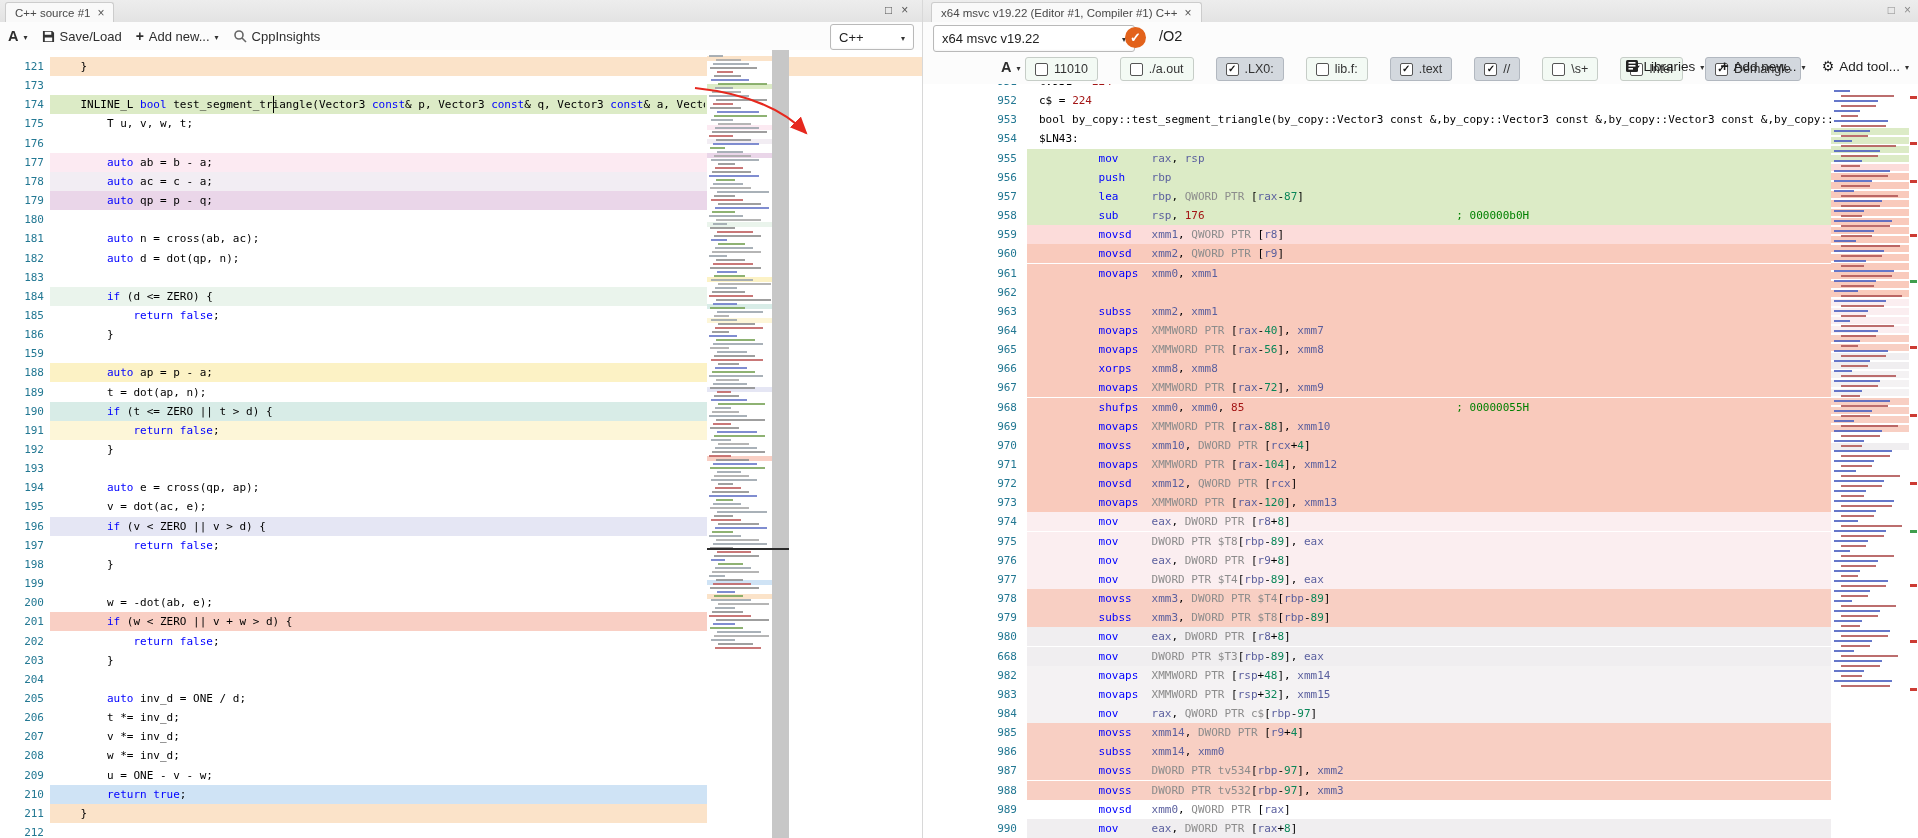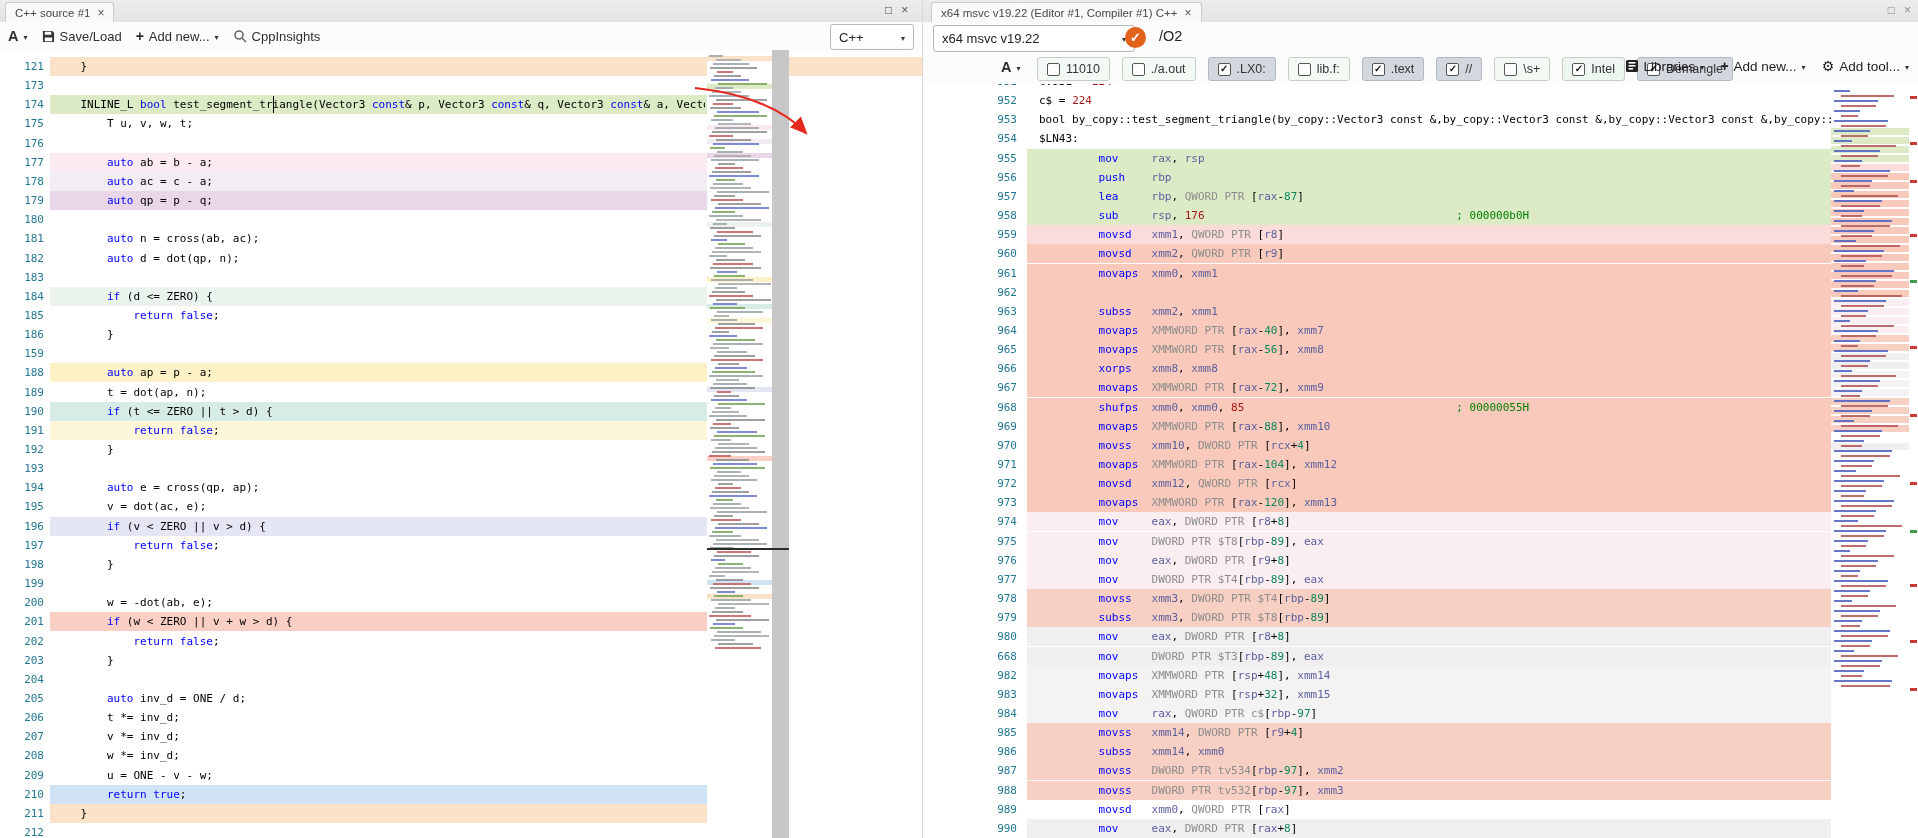--- a/index.html
+++ b/index.html
@@ -28,21 +28,21 @@
   #lang-dropdown{top:2px;right:8px;width:66px;}
   
   .compiler-row{position:absolute;left:0;right:0;top:22px;height:32px;background:#fcfcfc;}
   #compiler-select{top:3px;left:10px;width:184px;height:25px;}
   #status-badge{position:absolute;left:202px;top:5px;width:21px;height:21px;border-radius:50%;
                 display:flex;align-items:center;justify-content:center;color:#fff;font-size:13px;font-weight:bold;}
   #options-field{position:absolute;left:236px;top:6px;width:600px;height:20px;font-size:14.5px;color:#222;}
   .filter-row{position:absolute;left:0;right:0;top:54px;height:30px;background:#fcfcfc;
               border-bottom:1px solid #e6e6e6;}
   #asm-font-btn{position:absolute;left:78px;top:5px;}
-  #filter-buttons{position:absolute;left:114px;top:3px;display:flex;gap:12px;}
+  #filter-buttons{position:absolute;left:102px;top:3px;display:flex;gap:22px;}
   .fb{display:inline-flex;align-items:center;gap:6px;height:22px;padding:0 9px;border:1px solid #c6cdc7;
       border-radius:3px;font-size:12.5px;color:#333;background:#f3faf4;cursor:pointer;white-space:nowrap;}
   .fb.on{background:#d3d8de;border-color:#b2b8c0;}
   .fb.on-light{background:#eef7ef;}
   .cb{width:11px;height:11px;border:1.4px solid #555;border-radius:2px;background:#fff;font-size:10px;
       line-height:10px;text-align:center;color:#111;font-weight:bold;}
   #right-tools{position:absolute;right:10px;top:4px;display:flex;gap:16px;}
   #right-tools .tbtn{font-size:13.5px;color:#1d1d1d;}
   
   .editor{position:absolute;left:0;right:0;bottom:0;overflow:hidden;background:#fff;}

